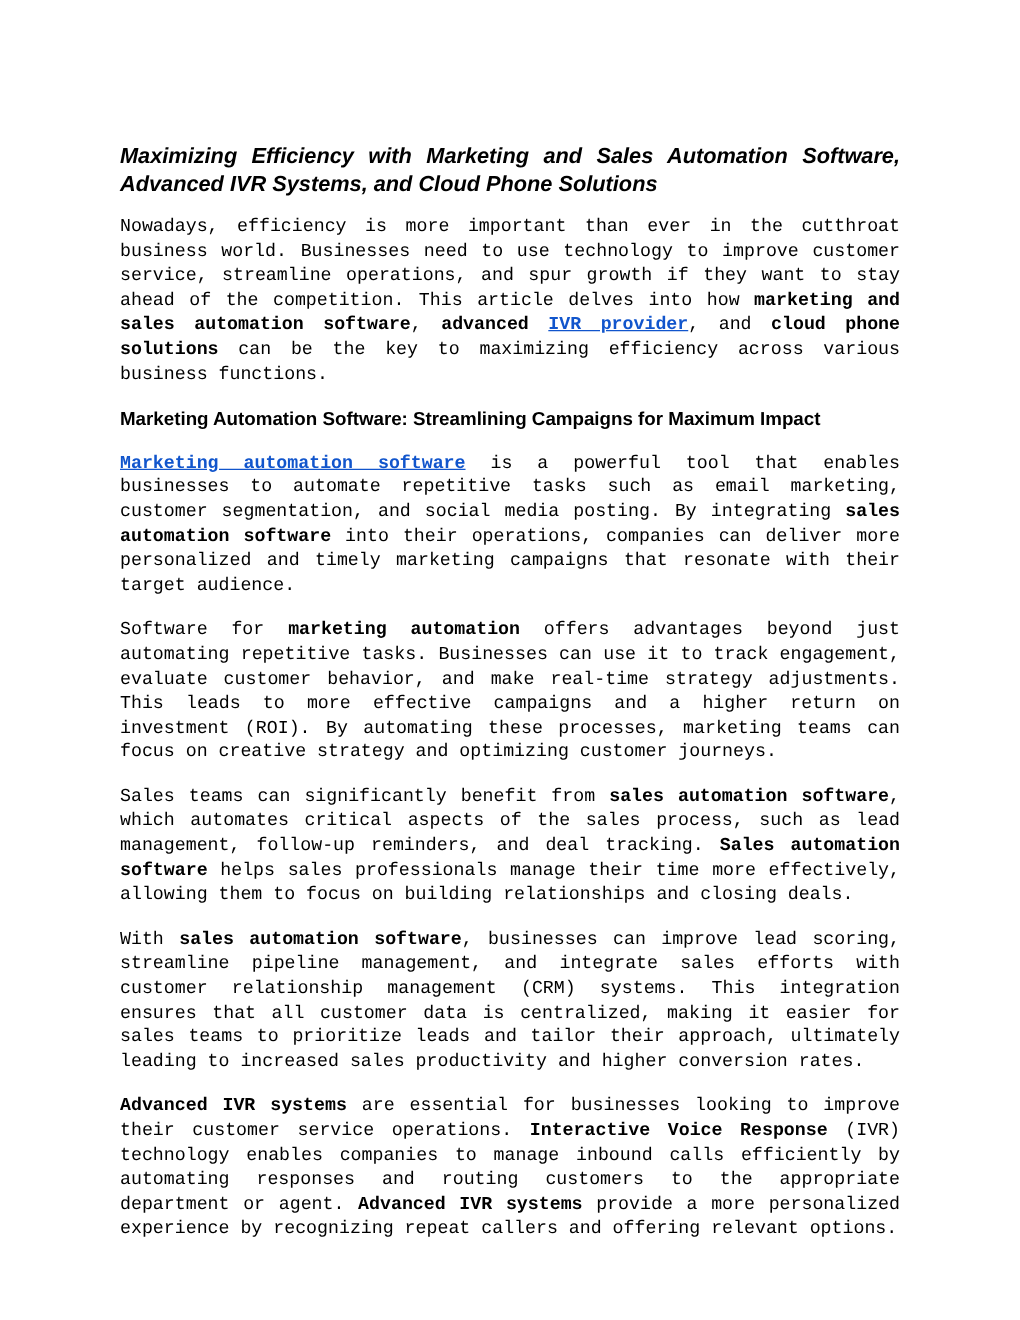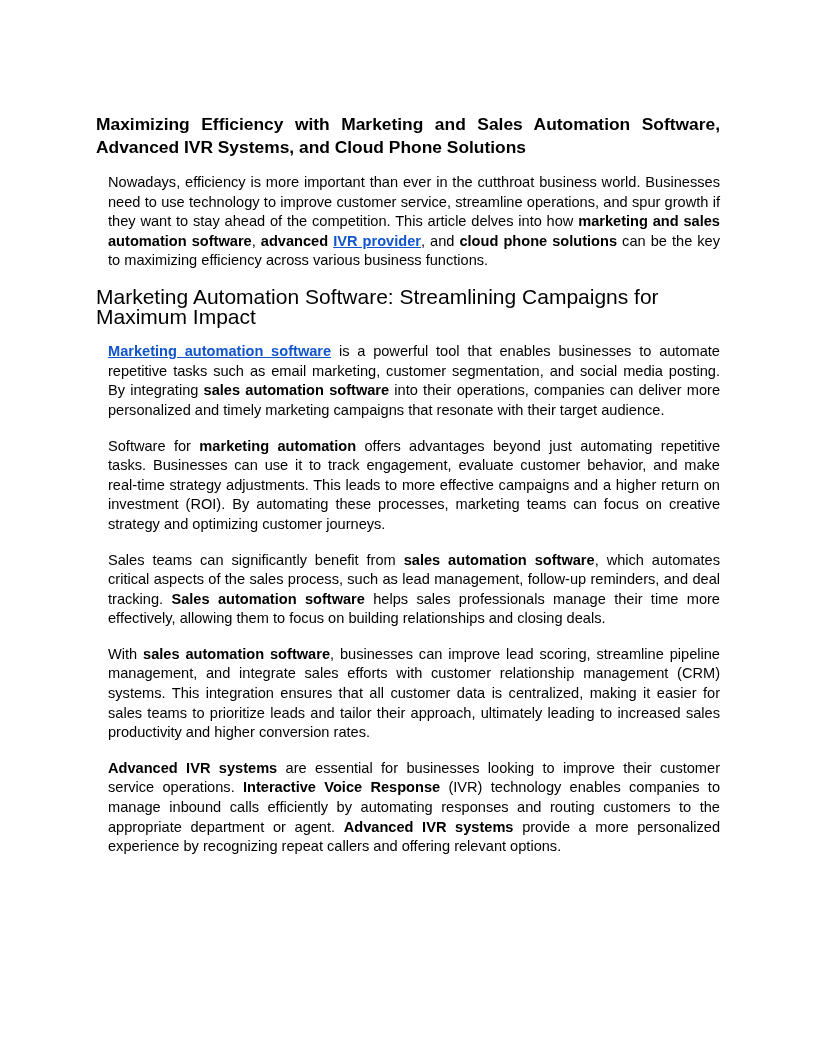--- a/index.html
+++ b/index.html
@@ -21,30 +21,32 @@
       top: 113px;
       width: 624px;
     }
     .title {
       font-size: 17.4px;
       font-weight: bold;
       line-height: 23px;
       text-align: justify;
       text-align-last: left;
       margin: 0 0 14px 0;
+      font-style: italic;
     }
     .para {
       font-size: 14.6px;
       line-height: 19.6px;
       text-align: justify;
-      margin: 0 0 16px 12px;
+      margin: 0 0 16px 0;
+      font-family: Liberation Mono, monospace;
     }
     .h2 {
-      font-size: 21px;
-      font-weight: normal;
+      font-size: 15px;
+      font-weight: bold;
       line-height: 19.6px;
       margin: 3px 0 16px 0;
     }
     b { font-weight: bold; }
     a.link {
       color: #1155cc;
       text-decoration: underline;
       font-weight: bold;
     }
   </style>

